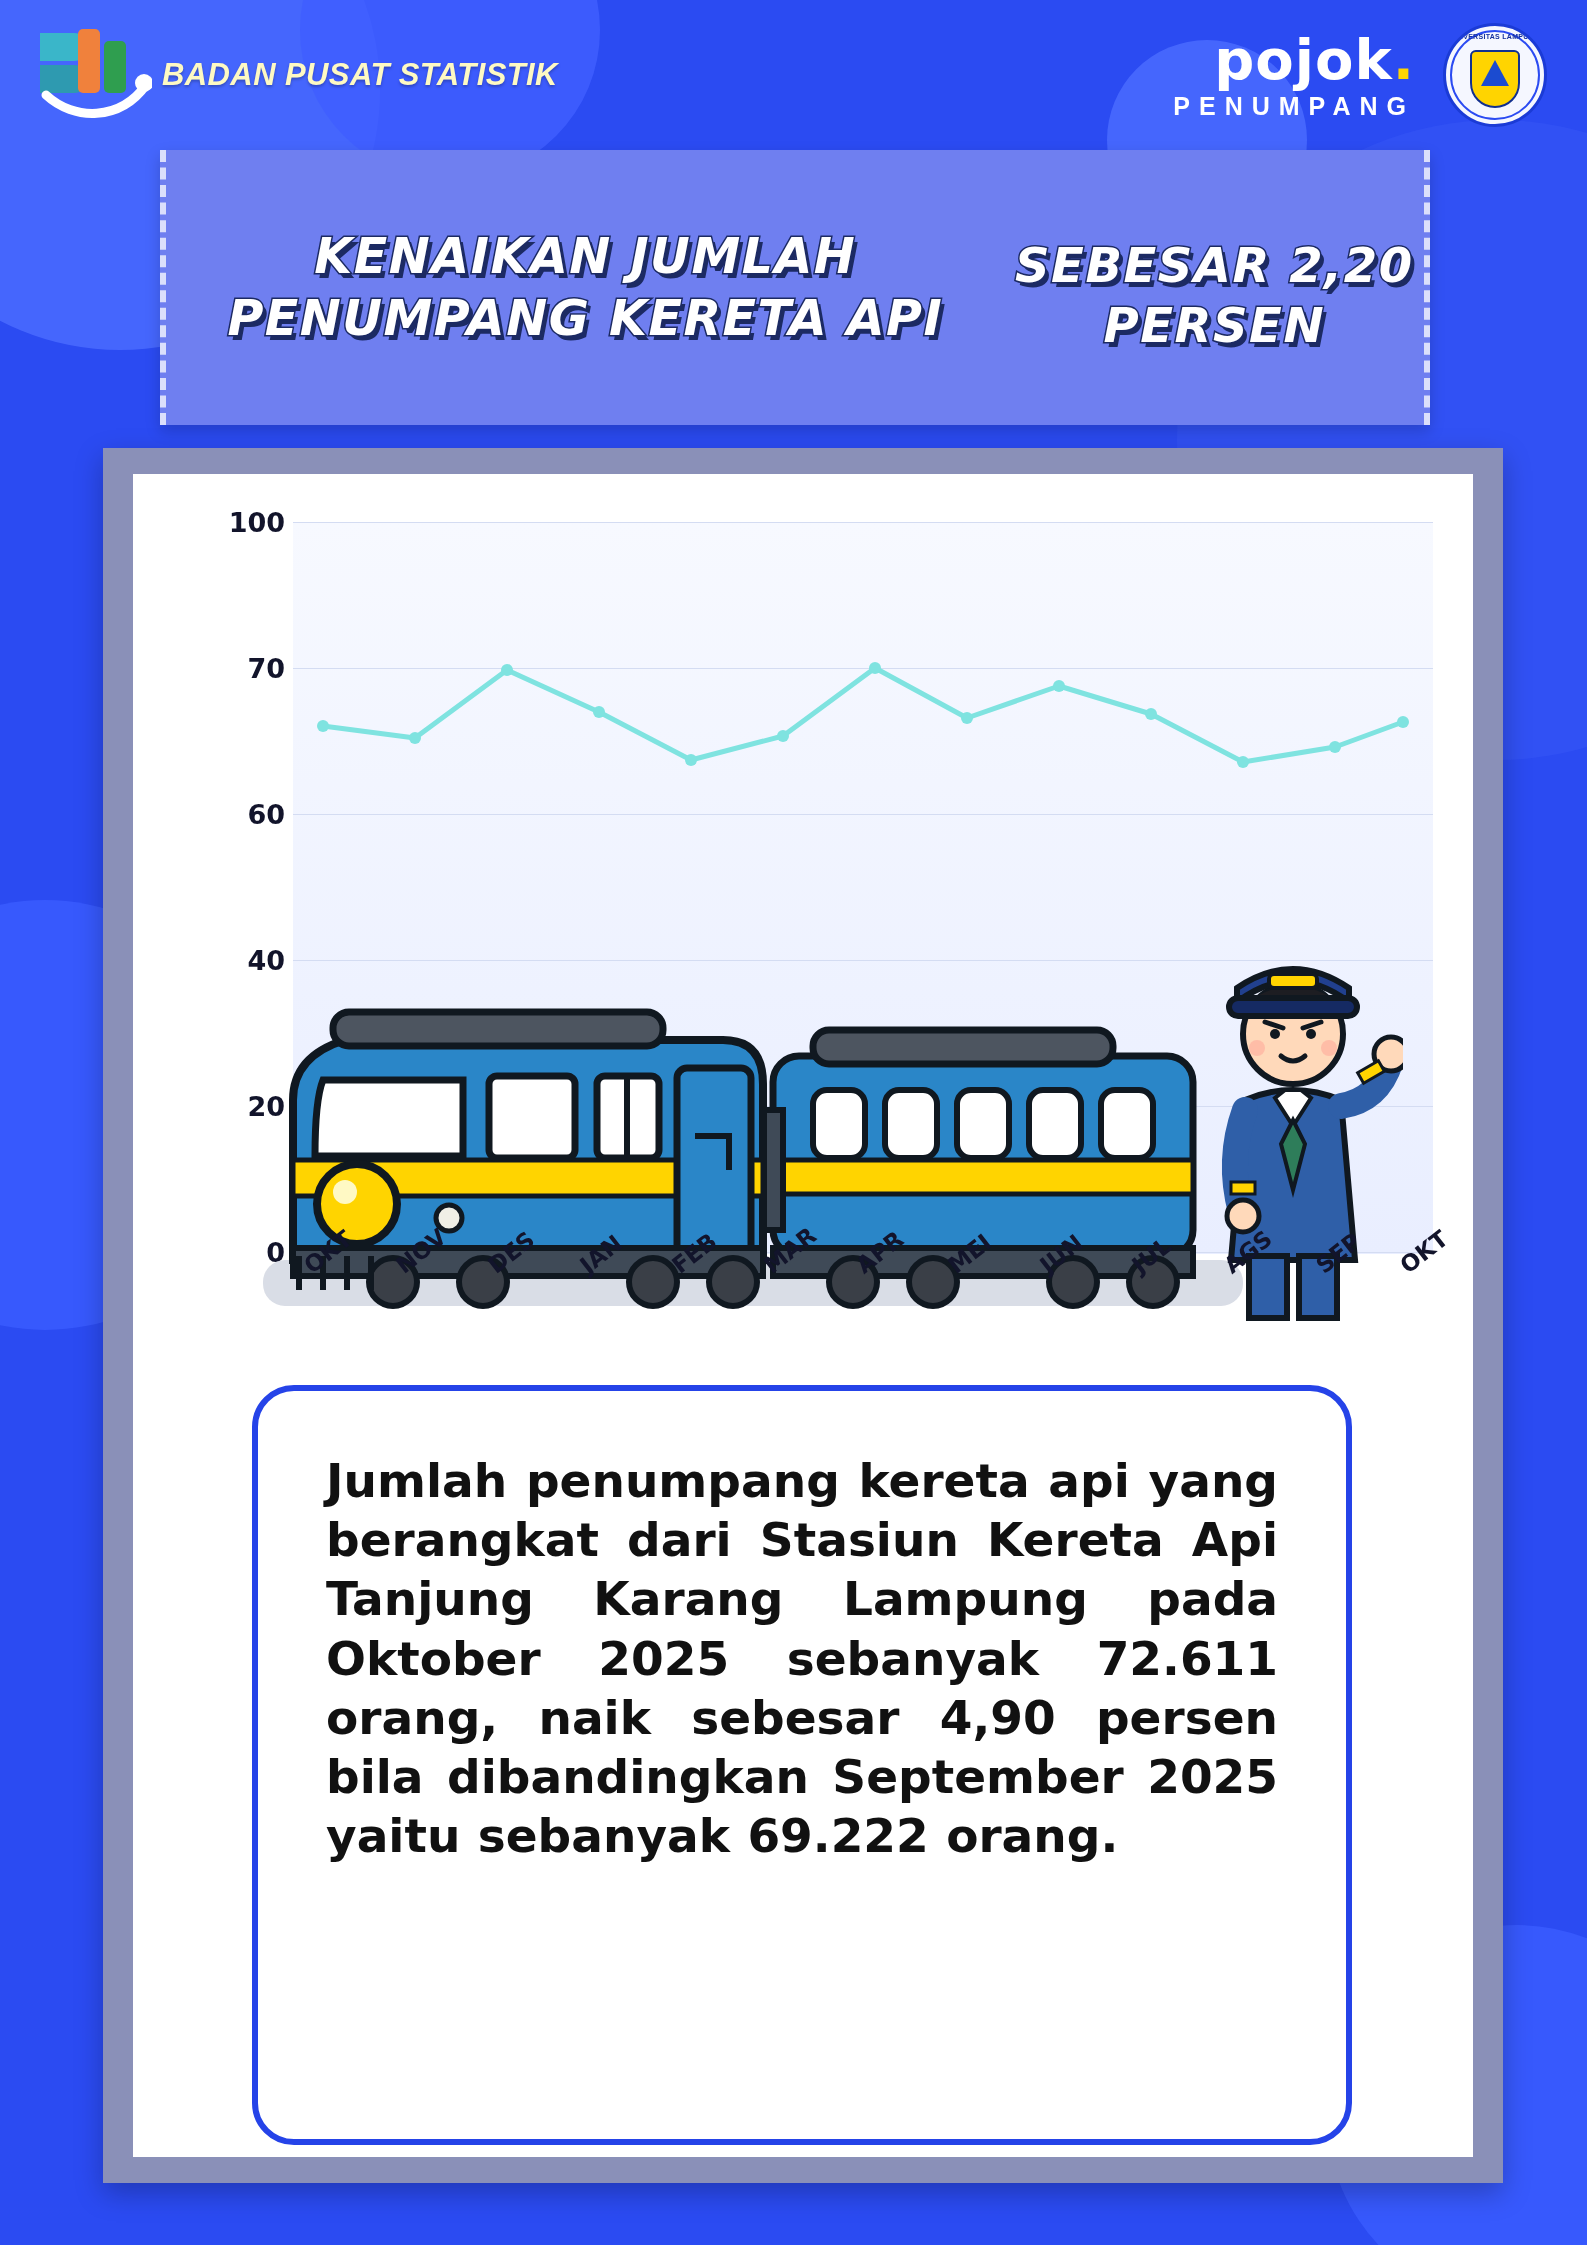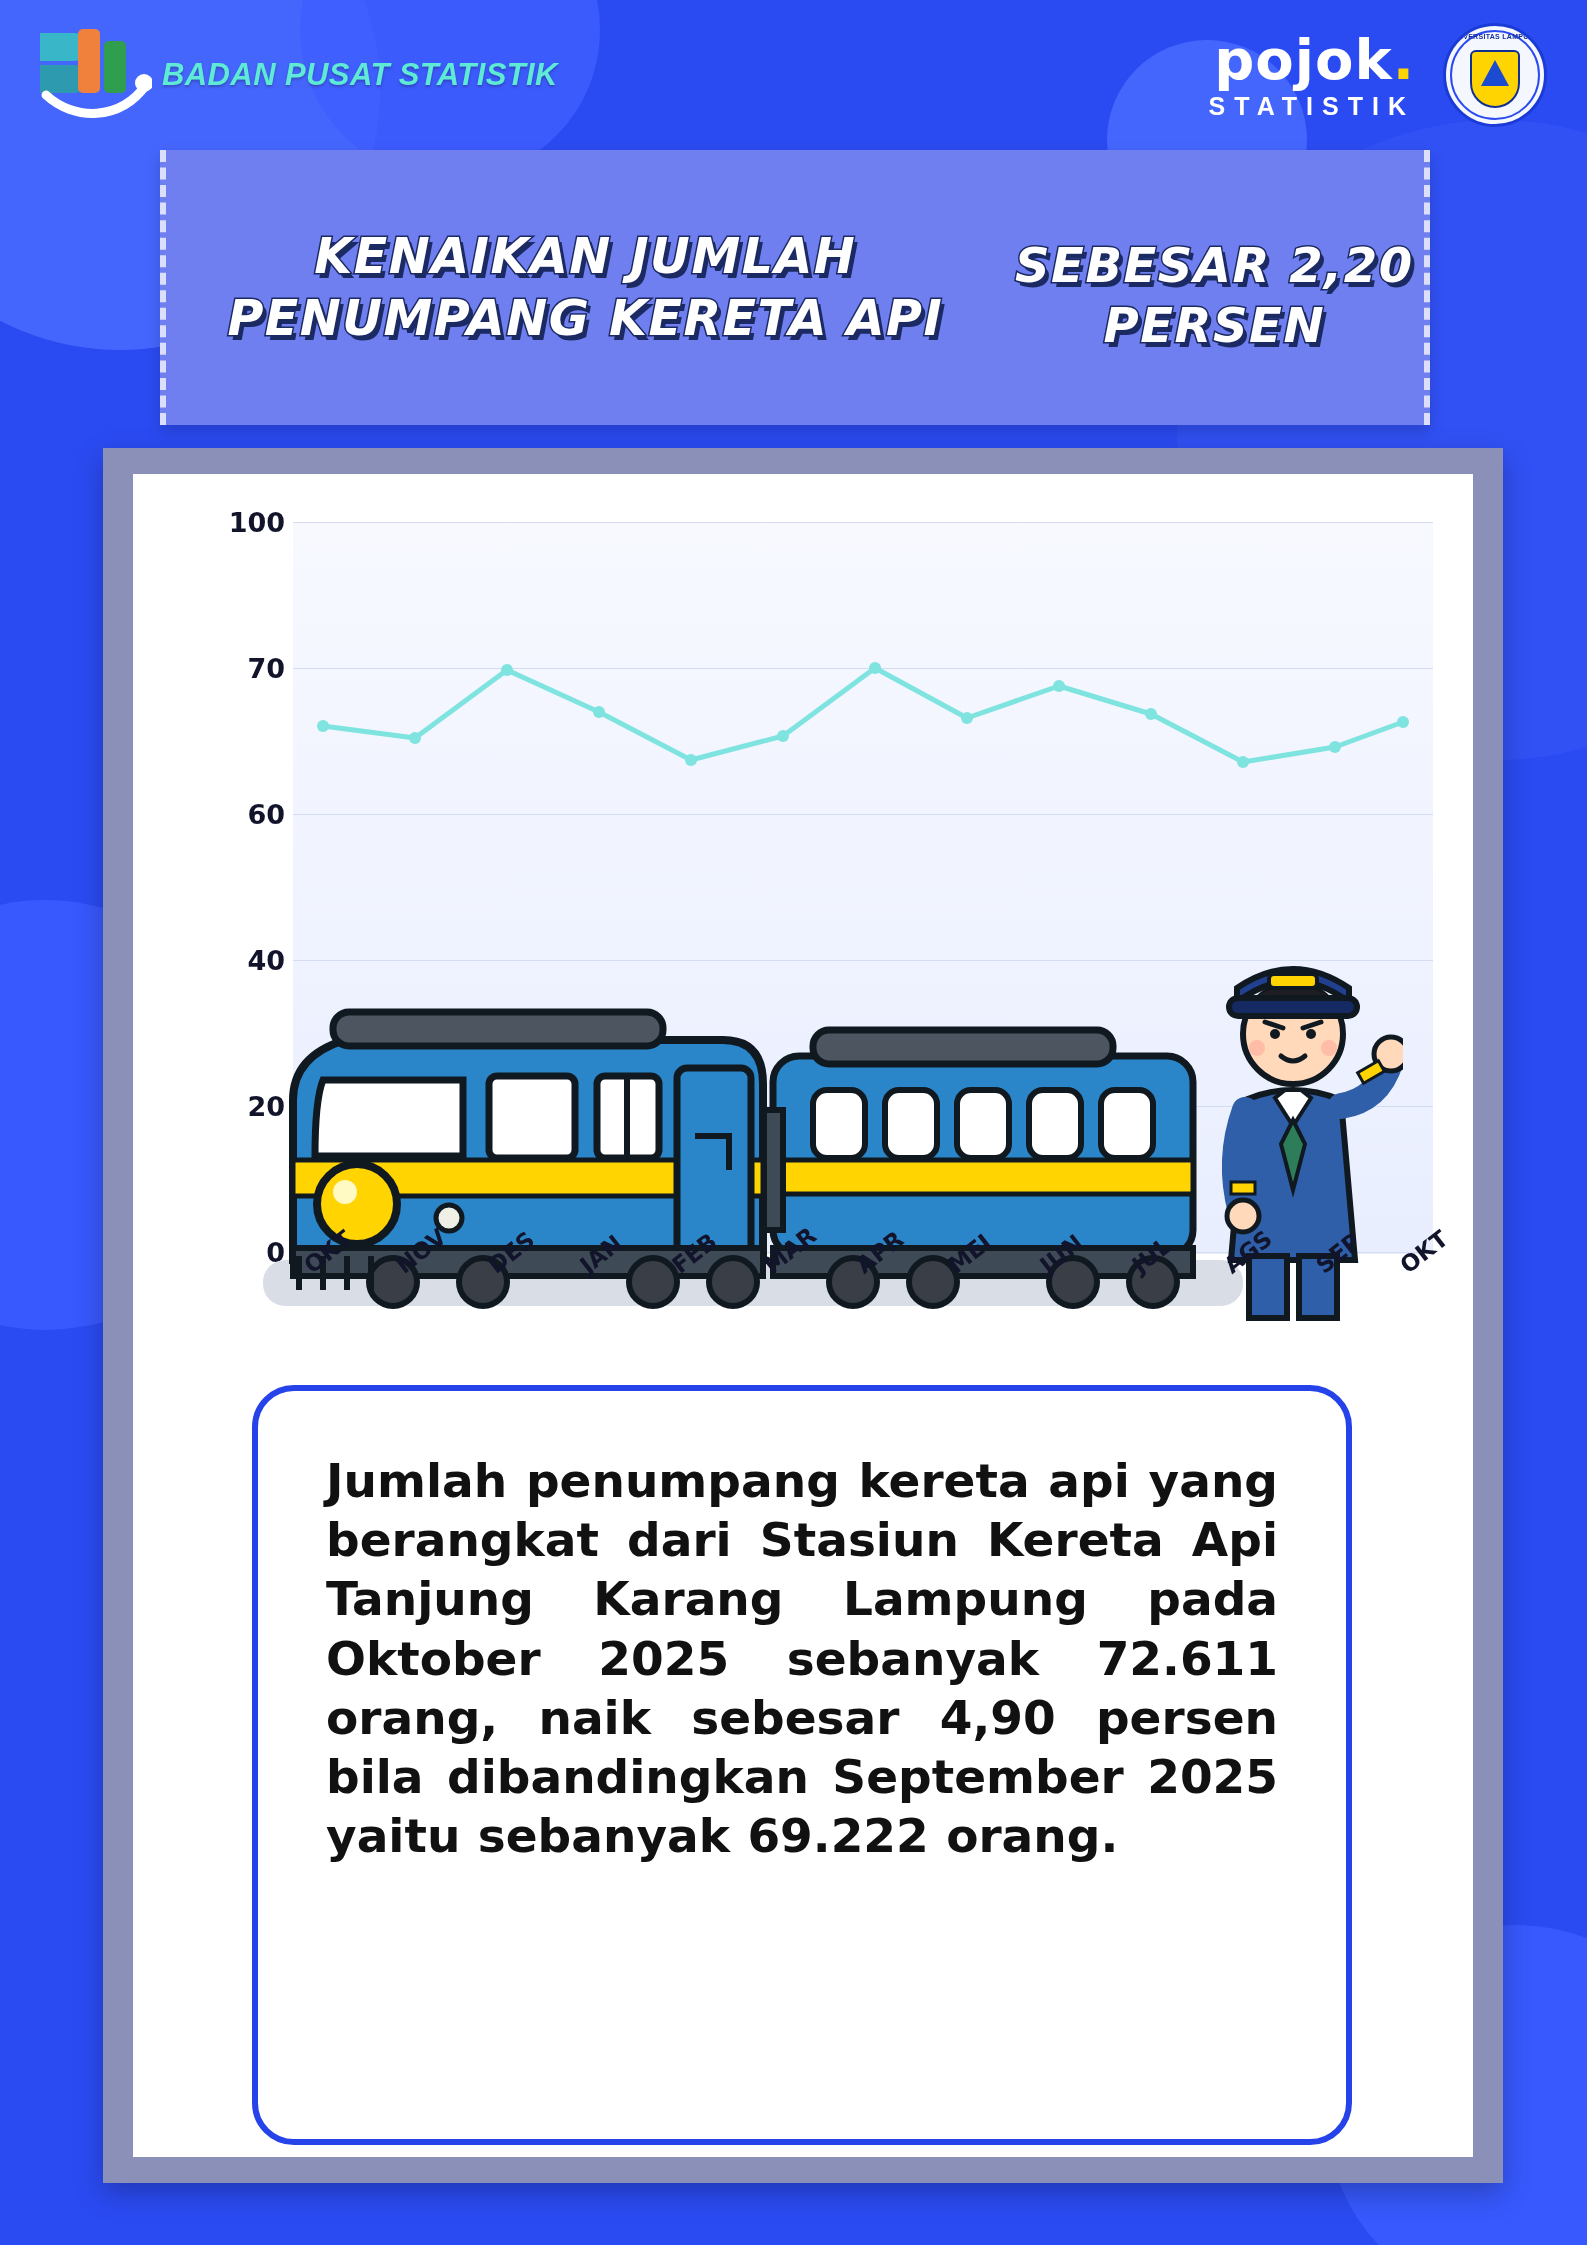--- a/index.html
+++ b/index.html
@@ -25,21 +25,21 @@
   .b6 { width:240px; height:240px; left:120px; bottom:160px; background:#3556f7; }
   .b7 { width:200px; height:200px; right:280px; top:40px; background:#4a6bff; }
 
   
   .header {
     position:absolute; top:0; left:0; width:100%; height:150px;
     display:flex; align-items:center; padding:0 34px; z-index:6;
   }
   .bps-logo { width:118px; height:104px; position:relative; flex:0 0 auto; }
   .hdr-title {
-    color:#5eead4; font-weight:bold; font-style:italic;
+    color:#fef9c3; font-weight:bold; font-style:italic;
     font-size:31px; line-height:1.22; letter-spacing:.4px;
     margin-left:10px; text-shadow:0 2px 3px rgba(0,0,0,.25);
   }
   .hdr-right { margin-left:auto; display:flex; align-items:center; gap:28px; padding-right:6px;}
   .pojok { text-align:right; line-height:1; }
   .pojok .p1 {
     font-size:56px; font-weight:bold; color:#ffffff; letter-spacing:1px;
     font-family:"DejaVu Sans", sans-serif;
   }
   .pojok .p1 .dot { color:#ffd400; }
@@ -171,21 +171,21 @@
 
   <div class="hdr-title">
     <div>BADAN PUSAT STATISTIK</div>
   </div>
 
   <div class="hdr-right">
     <div class="pojok">
       <div class="p1">
         <span>pojok</span><span class="dot">.</span>
       </div>
-      <div class="p2">STATISTIK</div>
+      <div class="p2">PENUMPANG</div>
     </div>
 
     <div class="unila">
       <div class="ring-text"></div>
       <div class="u-label">UNIVERSITAS LAMPUNG</div>
       <div class="crest"></div>
     </div>
   </div>
 </div>
 

